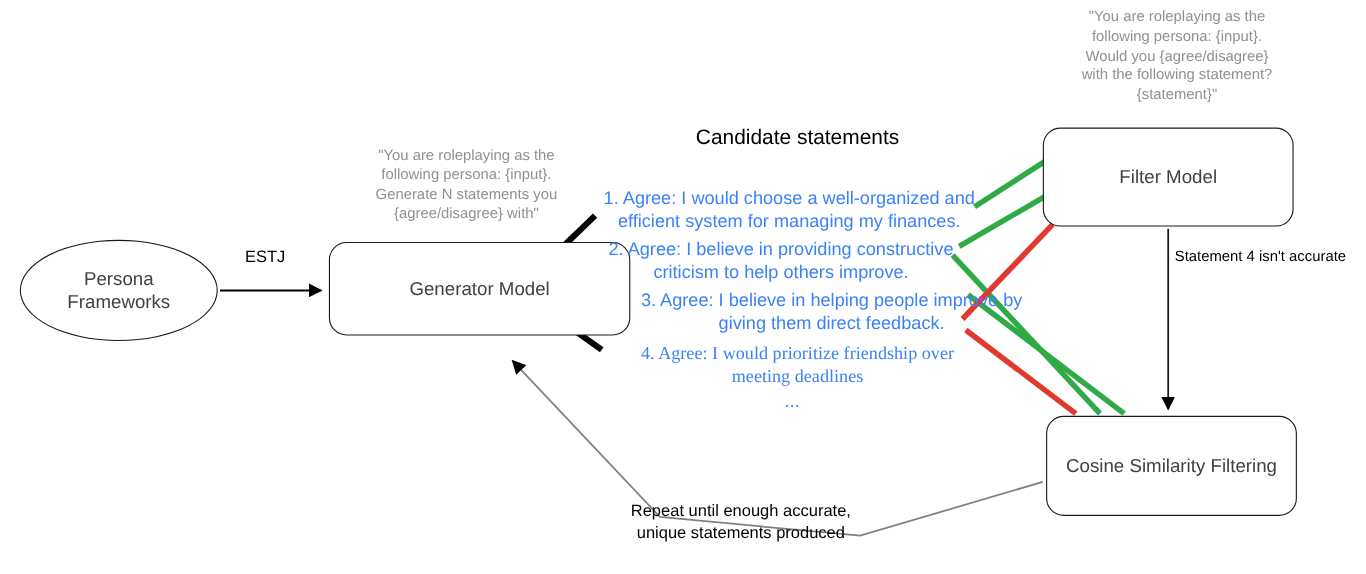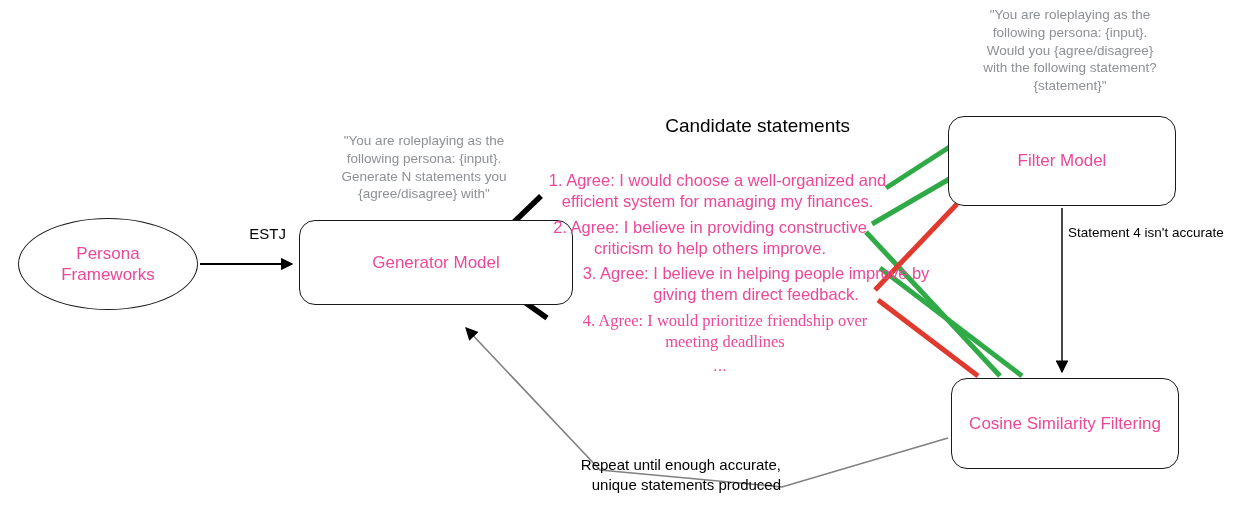--- a/index.html
+++ b/index.html
@@ -25,50 +25,50 @@
     height: 522px;
     pointer-events: none;
   }
   .node {
     position: absolute;
     box-sizing: border-box;
     display: flex;
     align-items: center;
     justify-content: center;
     text-align: center;
-    color: #ec4899;
+    color: #404040;
   }
   .rbox {
     border: 1.6px solid #1a1a1a;
     border-radius: 16px;
     background: #ffffff;
   }
   .ellipse-node {
     border: 1.6px solid #1a1a1a;
     border-radius: 50%;
     background: #ffffff;
     line-height: 1.25;
     align-items: center;
   }
   .label-text {
     position: absolute;
     color: #000000;
-    text-align: right;
+    text-align: center;
     line-height: 1.3;
   }
   .prompt-text {
     position: absolute;
     color: #8d9096;
     text-align: center;
     line-height: 1.32;
     font-size: 13.5px;
   }
   .stmt {
     position: absolute;
-    color: #ec4899;
+    color: #3b82f6;
     text-align: center;
     line-height: 1.28;
     font-size: 16.5px;
   }
   .stmt .num { white-space: nowrap; }
   #node-persona-frameworks { left: 18px; top: 218px; width: 180px; height: 92px; font-size: 17px; }
   #node-generator-model { left: 299px; top: 220px; width: 274px; height: 85px; font-size: 17px; }
   #node-filter-model { left: 948px; top: 116px; width: 228px; height: 90px; font-size: 17px; }
   #node-cosine-filtering { left: 951px; top: 378px; width: 228px; height: 91px; font-size: 17px; }
   #edge-label-estj { left: 196px; top: 224px; width: 90px; font-size: 15px; }

